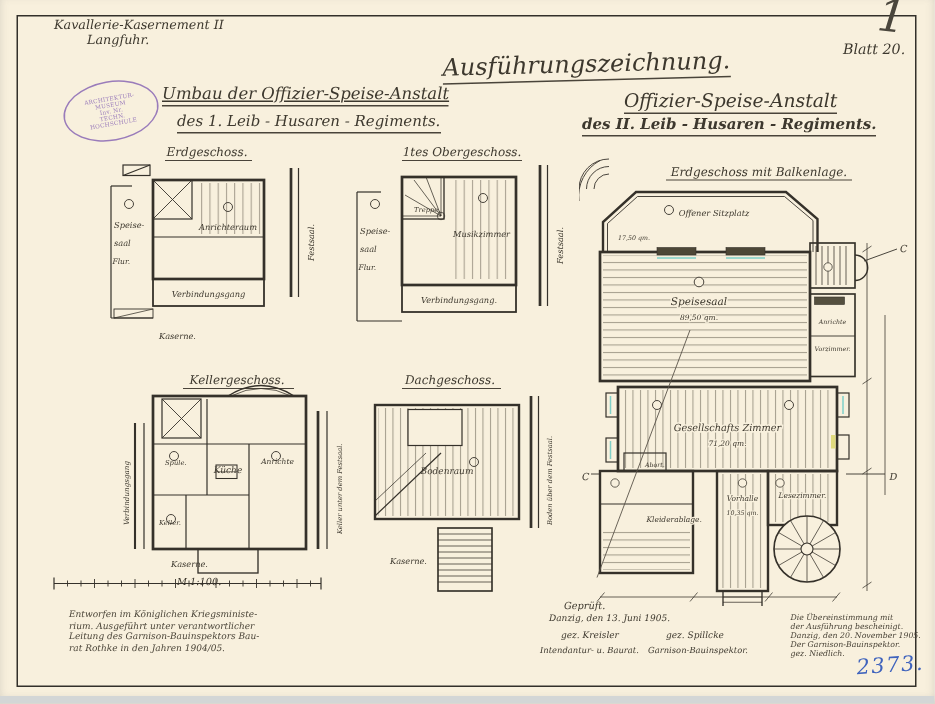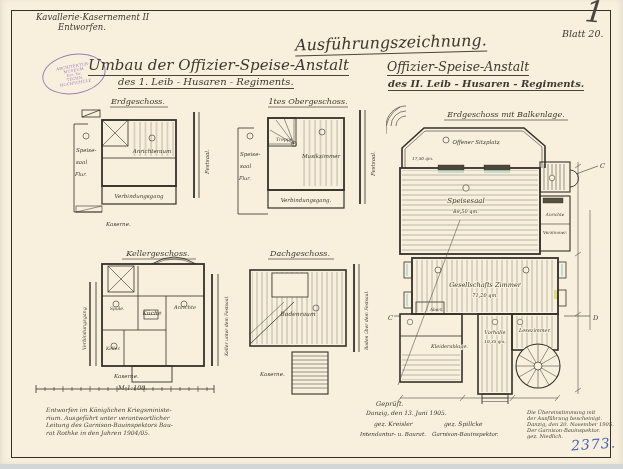--- a/index.html
+++ b/index.html
@@ -24,37 +24,37 @@
                  font-style:italic; transform:rotate(6deg); font-weight:300;}
   .bottom-strip { position:absolute; left:0; bottom:0; width:100%; height:5px; background:#d3d6d6;}
 </style>
 </head>
 <body>
 
 <div class="sheet">
   <div class="frame"></div>
 
   <span class="t" style="left:36px;top:12px;font-size:8.5px;">Kavallerie-Kasernement II</span>
-  <span class="t" style="left:58px;top:22px;font-size:8.5px;">Entworfen.</span>
+  <span class="t" style="left:58px;top:22px;font-size:8.5px;">Langfuhr.</span>
 
   <div class="stamp">
     <div class="stamp-in">
       <div>ARCHITEKTUR-MUSEUM</div>
       <div>Inv. Nr.</div>
       <div>TECHN. HOCHSCHULE</div>
     </div>
   </div>
 
   <span class="t u" style="left:295px;top:33px;font-size:16px;transform:rotate(-1.5deg);">Ausführungszeichnung.</span>
   <span class="t" style="left:562px;top:28px;font-size:9.5px;text-align:right;">Blatt 20.</span>
   <span class="corner-mark">1</span>
 
-  <span class="t u" style="left:88px;top:56px;font-size:15px;">Umbau der Offizier-Speise-Anstalt</span>
+  <span class="t u" style="left:108px;top:56px;font-size:11px;text-decoration:underline;">Umbau der Offizier-Speise-Anstalt</span>
   <span class="t u" style="left:118px;top:76px;font-size:10px;text-align:center;">des 1.  Leib - Husaren - Regiments.</span>
-  <span class="t u" style="left:387px;top:59px;font-size:12.5px;">Offizier-Speise-Anstalt</span>
+  <span class="t u" style="left:416px;top:59px;font-size:12.5px;">Offizier-Speise-Anstalt</span>
   <span class="t u" style="left:388px;top:78px;font-size:10px;font-weight:bold;">des II.  Leib - Husaren - Regiments.</span>
 
   <svg class="plan" style="left:62px;top:94px;" width="154" height="150" viewBox="0 0 154 150">
     <defs>
       <pattern id="pav" width="5.5" height="8" patternUnits="userSpaceOnUse">
         <line x1="1" y1="0" x2="1" y2="8" stroke="#8a8273" stroke-width="0.55"></line>
       </pattern>
     </defs>
     <text x="76" y="10" text-anchor="middle" font-size="8">Erdgeschoss.</text>
     <line x1="48" y1="13" x2="106" y2="13" stroke="#4a443a" stroke-width="0.7"></line>

